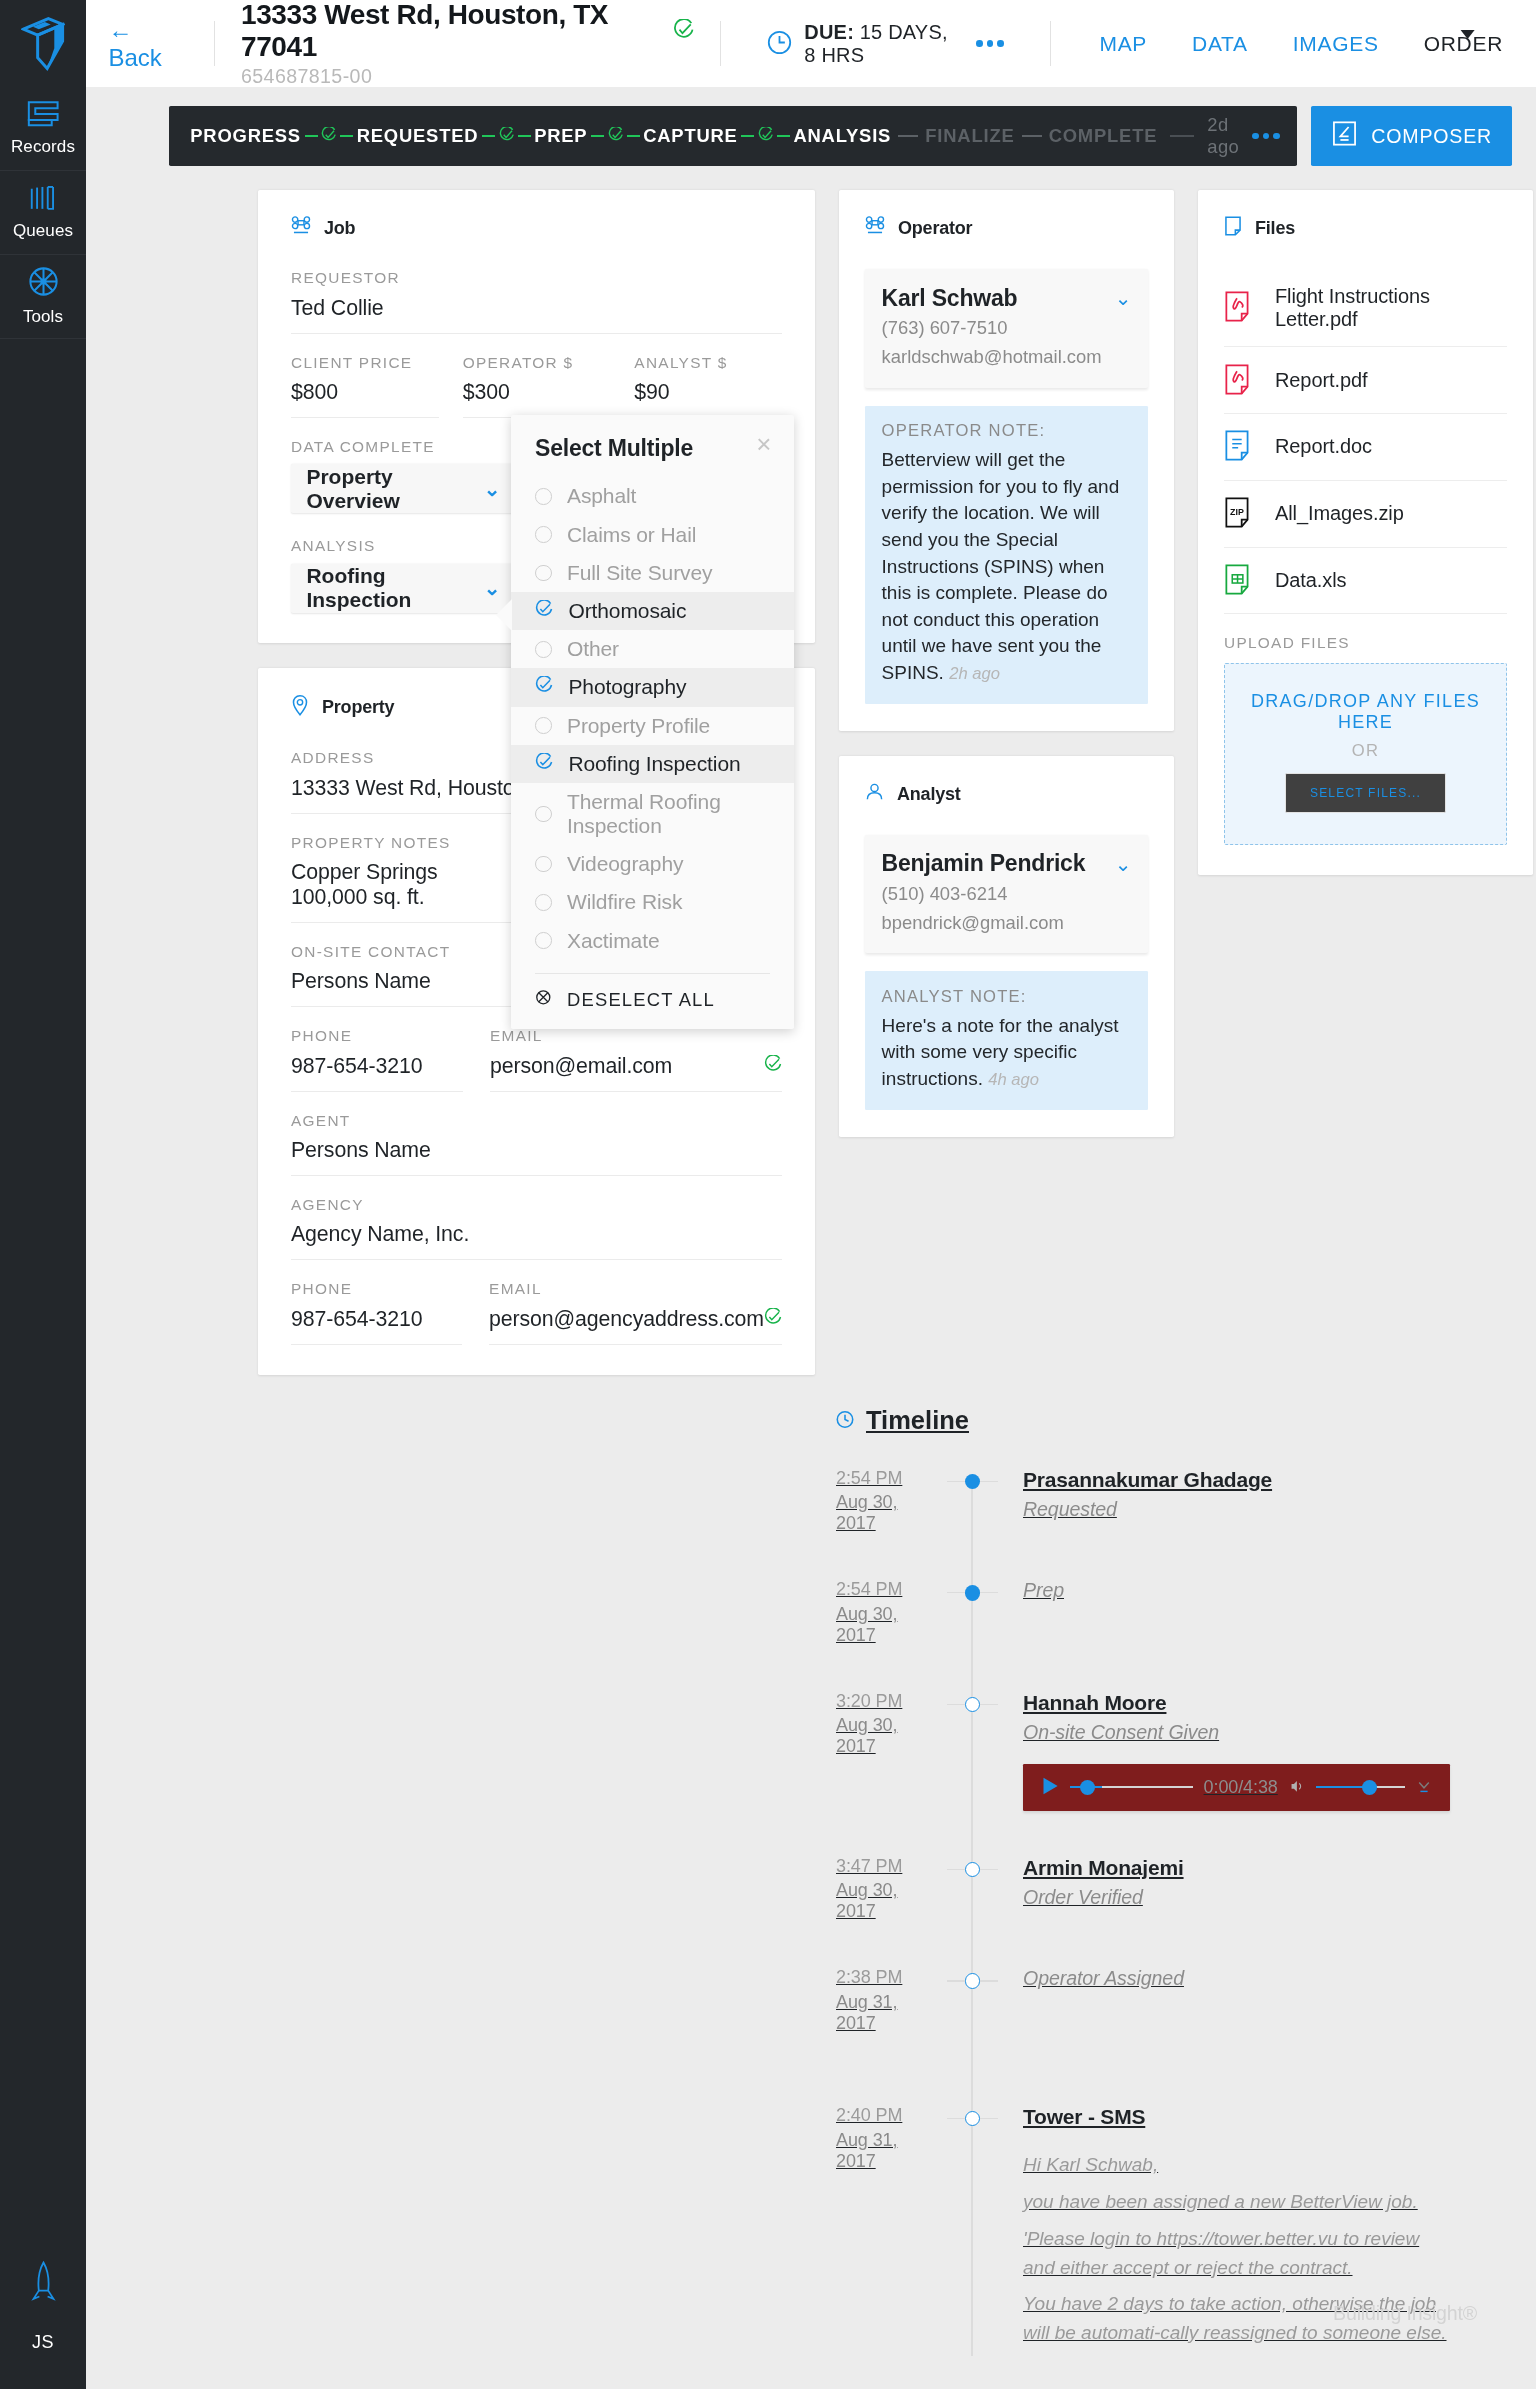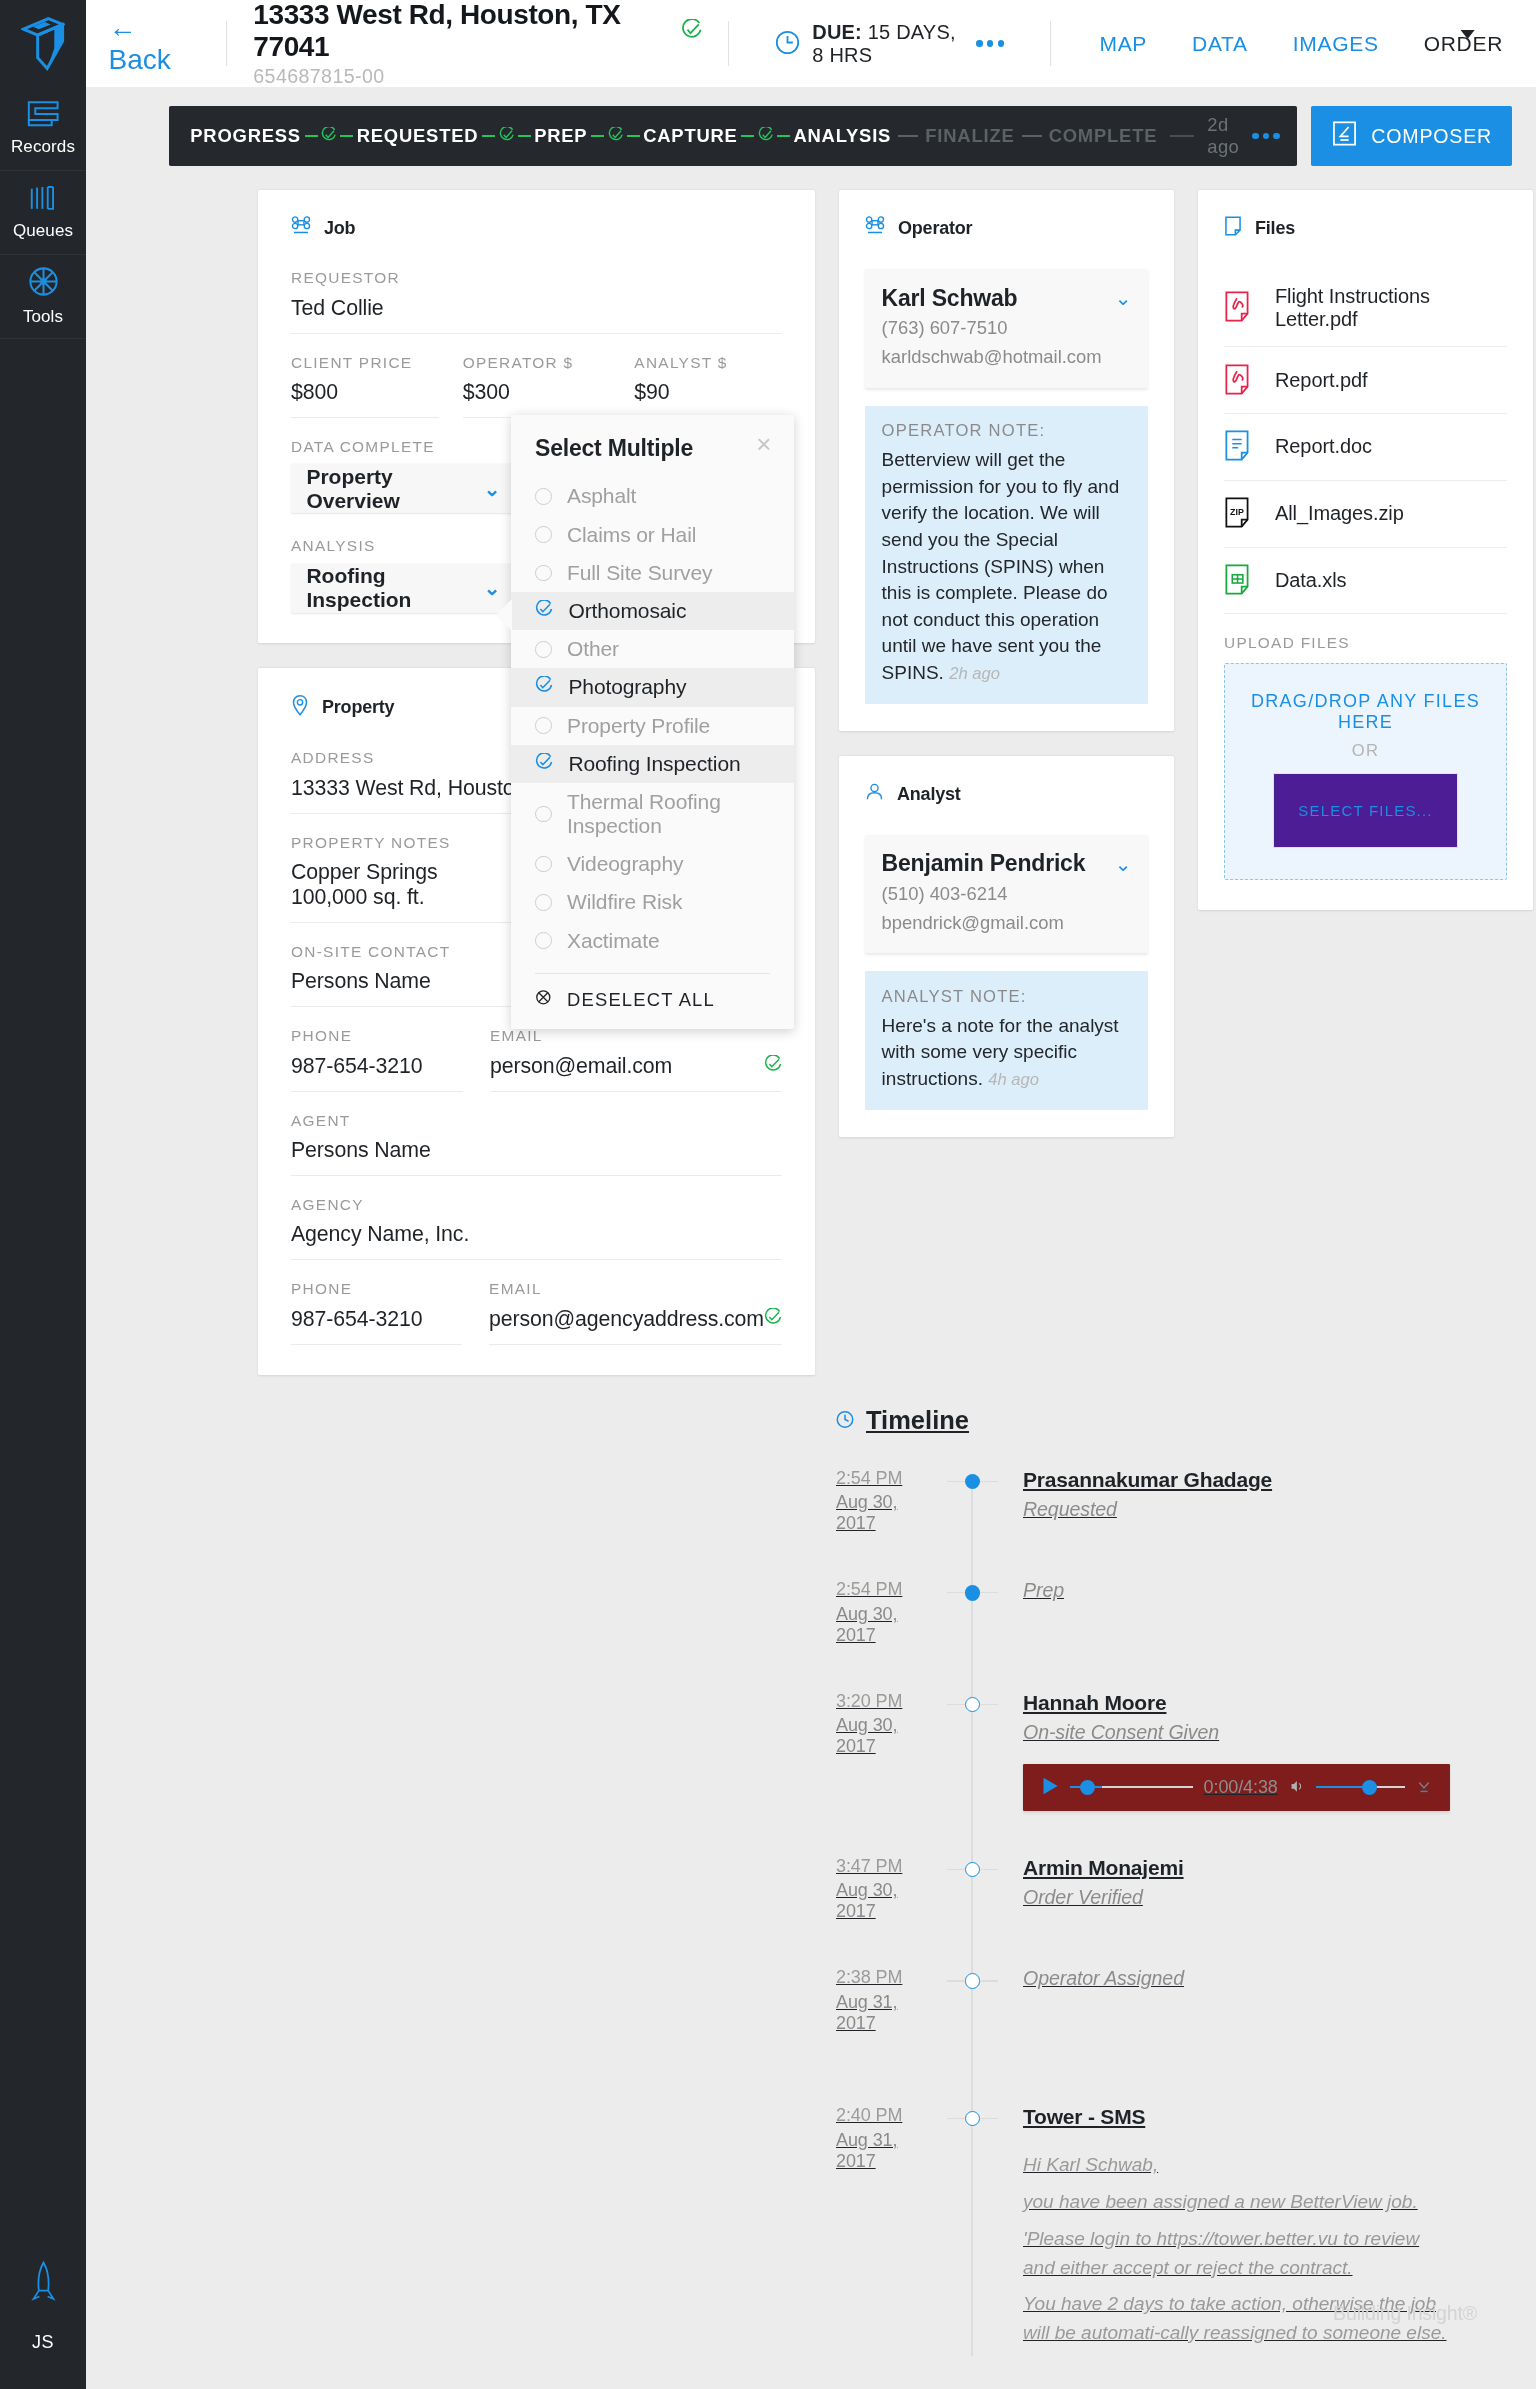--- a/index.html
+++ b/index.html
@@ -32,21 +32,21 @@
     display: flex; flex-direction: column; align-items: center; gap: 24px;
   }
   .sb-initials { color: #fff; font-size: 18px; letter-spacing: 0.6px; }
 
   
   .topbar {
     position: absolute; left: 86px; top: 0; right: 0; height: 87px;
     background: #fff; display: flex; align-items: center; z-index: 30;
   }
   .back-btn {
-    margin-left: 22.5px; color: #1a8fe3; font-size: 28px; display: flex;
+    margin-left: 22.5px; color: #1a8fe3; font-size: 24px; display: flex;
     align-items: center; gap: 8.3px; cursor: pointer; font-weight: 400;
   }
   .vdiv { width: 1.2px; height: 45px; background: #e2e2e2; margin: 0 26px; }
   .addr-block { display: flex; flex-direction: column; justify-content: center; gap: 2.4px; }
   .addr-line { display: flex; align-items: center; gap: 8.3px; }
   .addr { font-size: 28px; font-weight: 700; letter-spacing: -0.4px; color: #14181c; }
   .addr-sub { font-size: 19.6px; color: #b9b9b9; letter-spacing: 0.4px; }
   .topbar-right {
     margin-left: auto; display: flex; align-items: center; height: 100%;
   }
@@ -142,22 +142,22 @@
   }
   .file-name { font-size: 20px; letter-spacing: -0.1px; }
   .upload-label { font-size: 15.4px; color: #9a9a9a; letter-spacing: 1.3px; margin: 20px 0 10.7px; }
   .dropzone {
     border: 1.8px dashed #8fc4ea; background: #ecf5fd; border-radius: 1.8px;
     padding: 27px 12px 31px; text-align: center;
   }
   .dz-main { color: #1a8fe3; font-size: 18px; letter-spacing: 1.3px; }
   .dz-or { color: #b4b4b4; font-size: 16.6px; letter-spacing: 1.2px; margin: 8.3px 0 12px; }
   .dz-btn {
-    display: inline-block; background: #4c1d95; border: 1.2px solid #e2e2e2; border-radius: 1.8px;
-    color: #1a8fe3; font-size: 15px; letter-spacing: 1.2px; padding: 28px 24px; cursor: pointer;
+    display: inline-block; background: #404040; border: 1.2px solid #e2e2e2; border-radius: 1.8px;
+    color: #1a8fe3; font-size: 12px; letter-spacing: 1.2px; padding: 12px 24px; cursor: pointer;
   }
 
   
   .timeline-wrap { padding: 6px 86px 0 750px; position: relative; text-decoration: underline; }
   .tl-title { display: flex; align-items: center; gap: 12px; font-size: 25.5px; font-weight: 700; margin-bottom: 33px; }
   .tl { position: relative; }
   .tl-axis { position: absolute; left: 135px; top: 10.7px; bottom: 0; width: 1.8px; background: #dcdcdc; }
   .tl-item { display: flex; position: relative; margin-bottom: 45px; }
   .tl-time { width: 111px; text-align: left; flex-shrink: 0; padding-right: 12px; }
   .tl-t1 { font-size: 18px; color: #9b9b9b; letter-spacing: -0.1px; }

